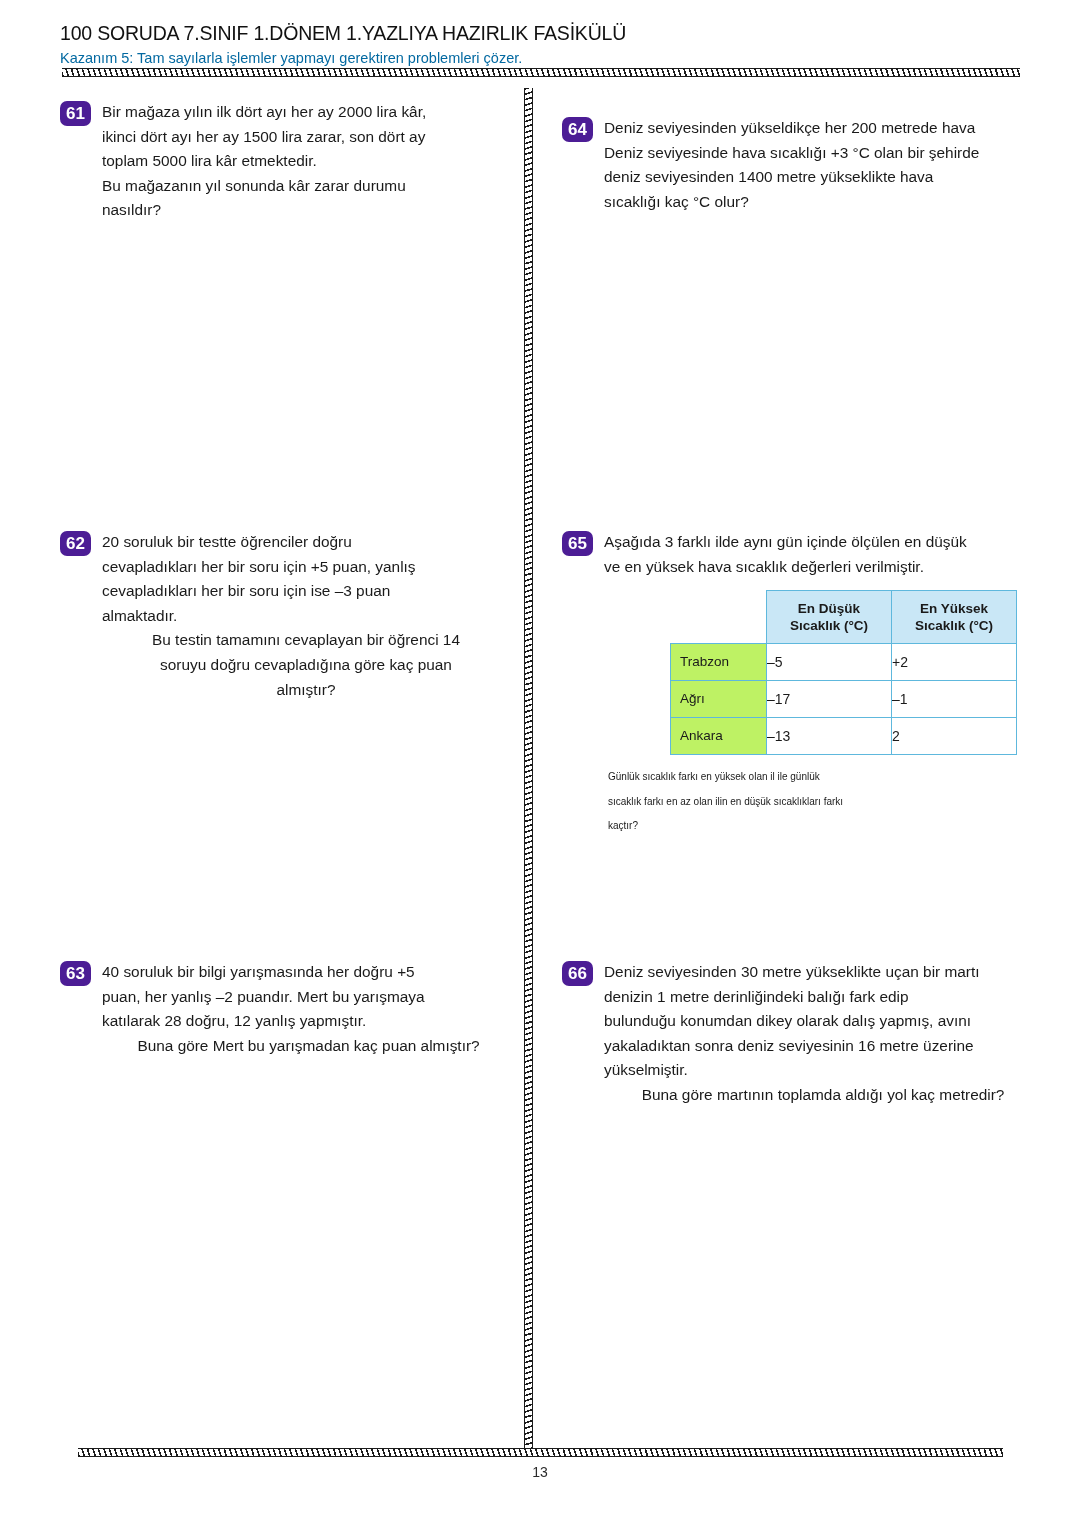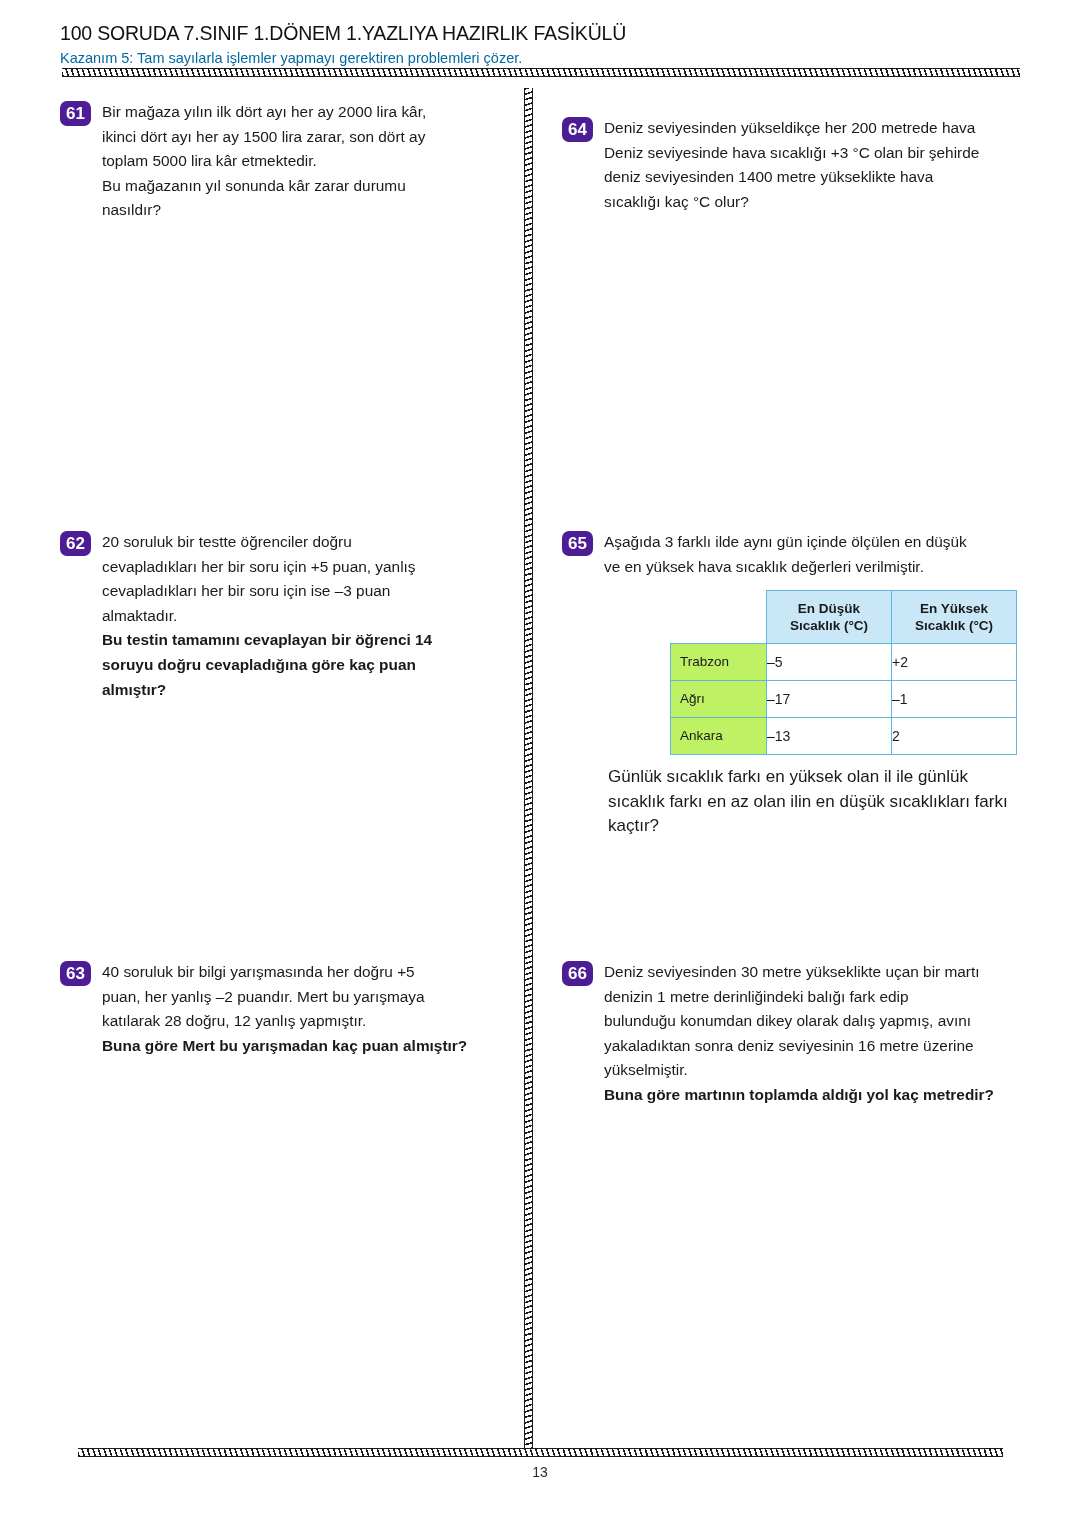--- a/index.html
+++ b/index.html
@@ -100,21 +100,21 @@
     margin-right: 11px;
     user-select: none;
   }
   .q-body {
     flex: 1 1 auto;
     font-size: 15.4px;
     line-height: 24.6px;
     color: #1a1a1a;
   }
   .q-body .line { display: block; white-space: nowrap; }
-  .q-body .bold { font-weight: bold; }
+  .q-body .bold { font-weight: normal; text-align: center; }
 
   
   #question-61 { left: 60px;  top: 100px; width: 450px; }
   #question-62 { left: 60px;  top: 530px; width: 450px; }
   #question-63 { left: 60px;  top: 960px; width: 455px; }
   #question-64 { left: 562px; top: 116px; width: 470px; }
   #question-65 { left: 562px; top: 530px; width: 480px; }
   #question-66 { left: 562px; top: 960px; width: 480px; }
 
   
@@ -159,21 +159,21 @@
   table#temperature-table td.value-cell {
     background: #ffffff;
     height: 36px;
     font-size: 14px;
   }
   #q65-followup {
     position: absolute;
     left: 46px;
     top: 235px;
     width: 440px;
-    font-size: 17px;
+    font-size: 10px;
     line-height: 24.6px;
   }
   #q65-followup .line { display: block; white-space: nowrap; }
 
   
   #page-number {
     position: absolute;
     left: 0;
     top: 1464px;
     width: 1080px;

